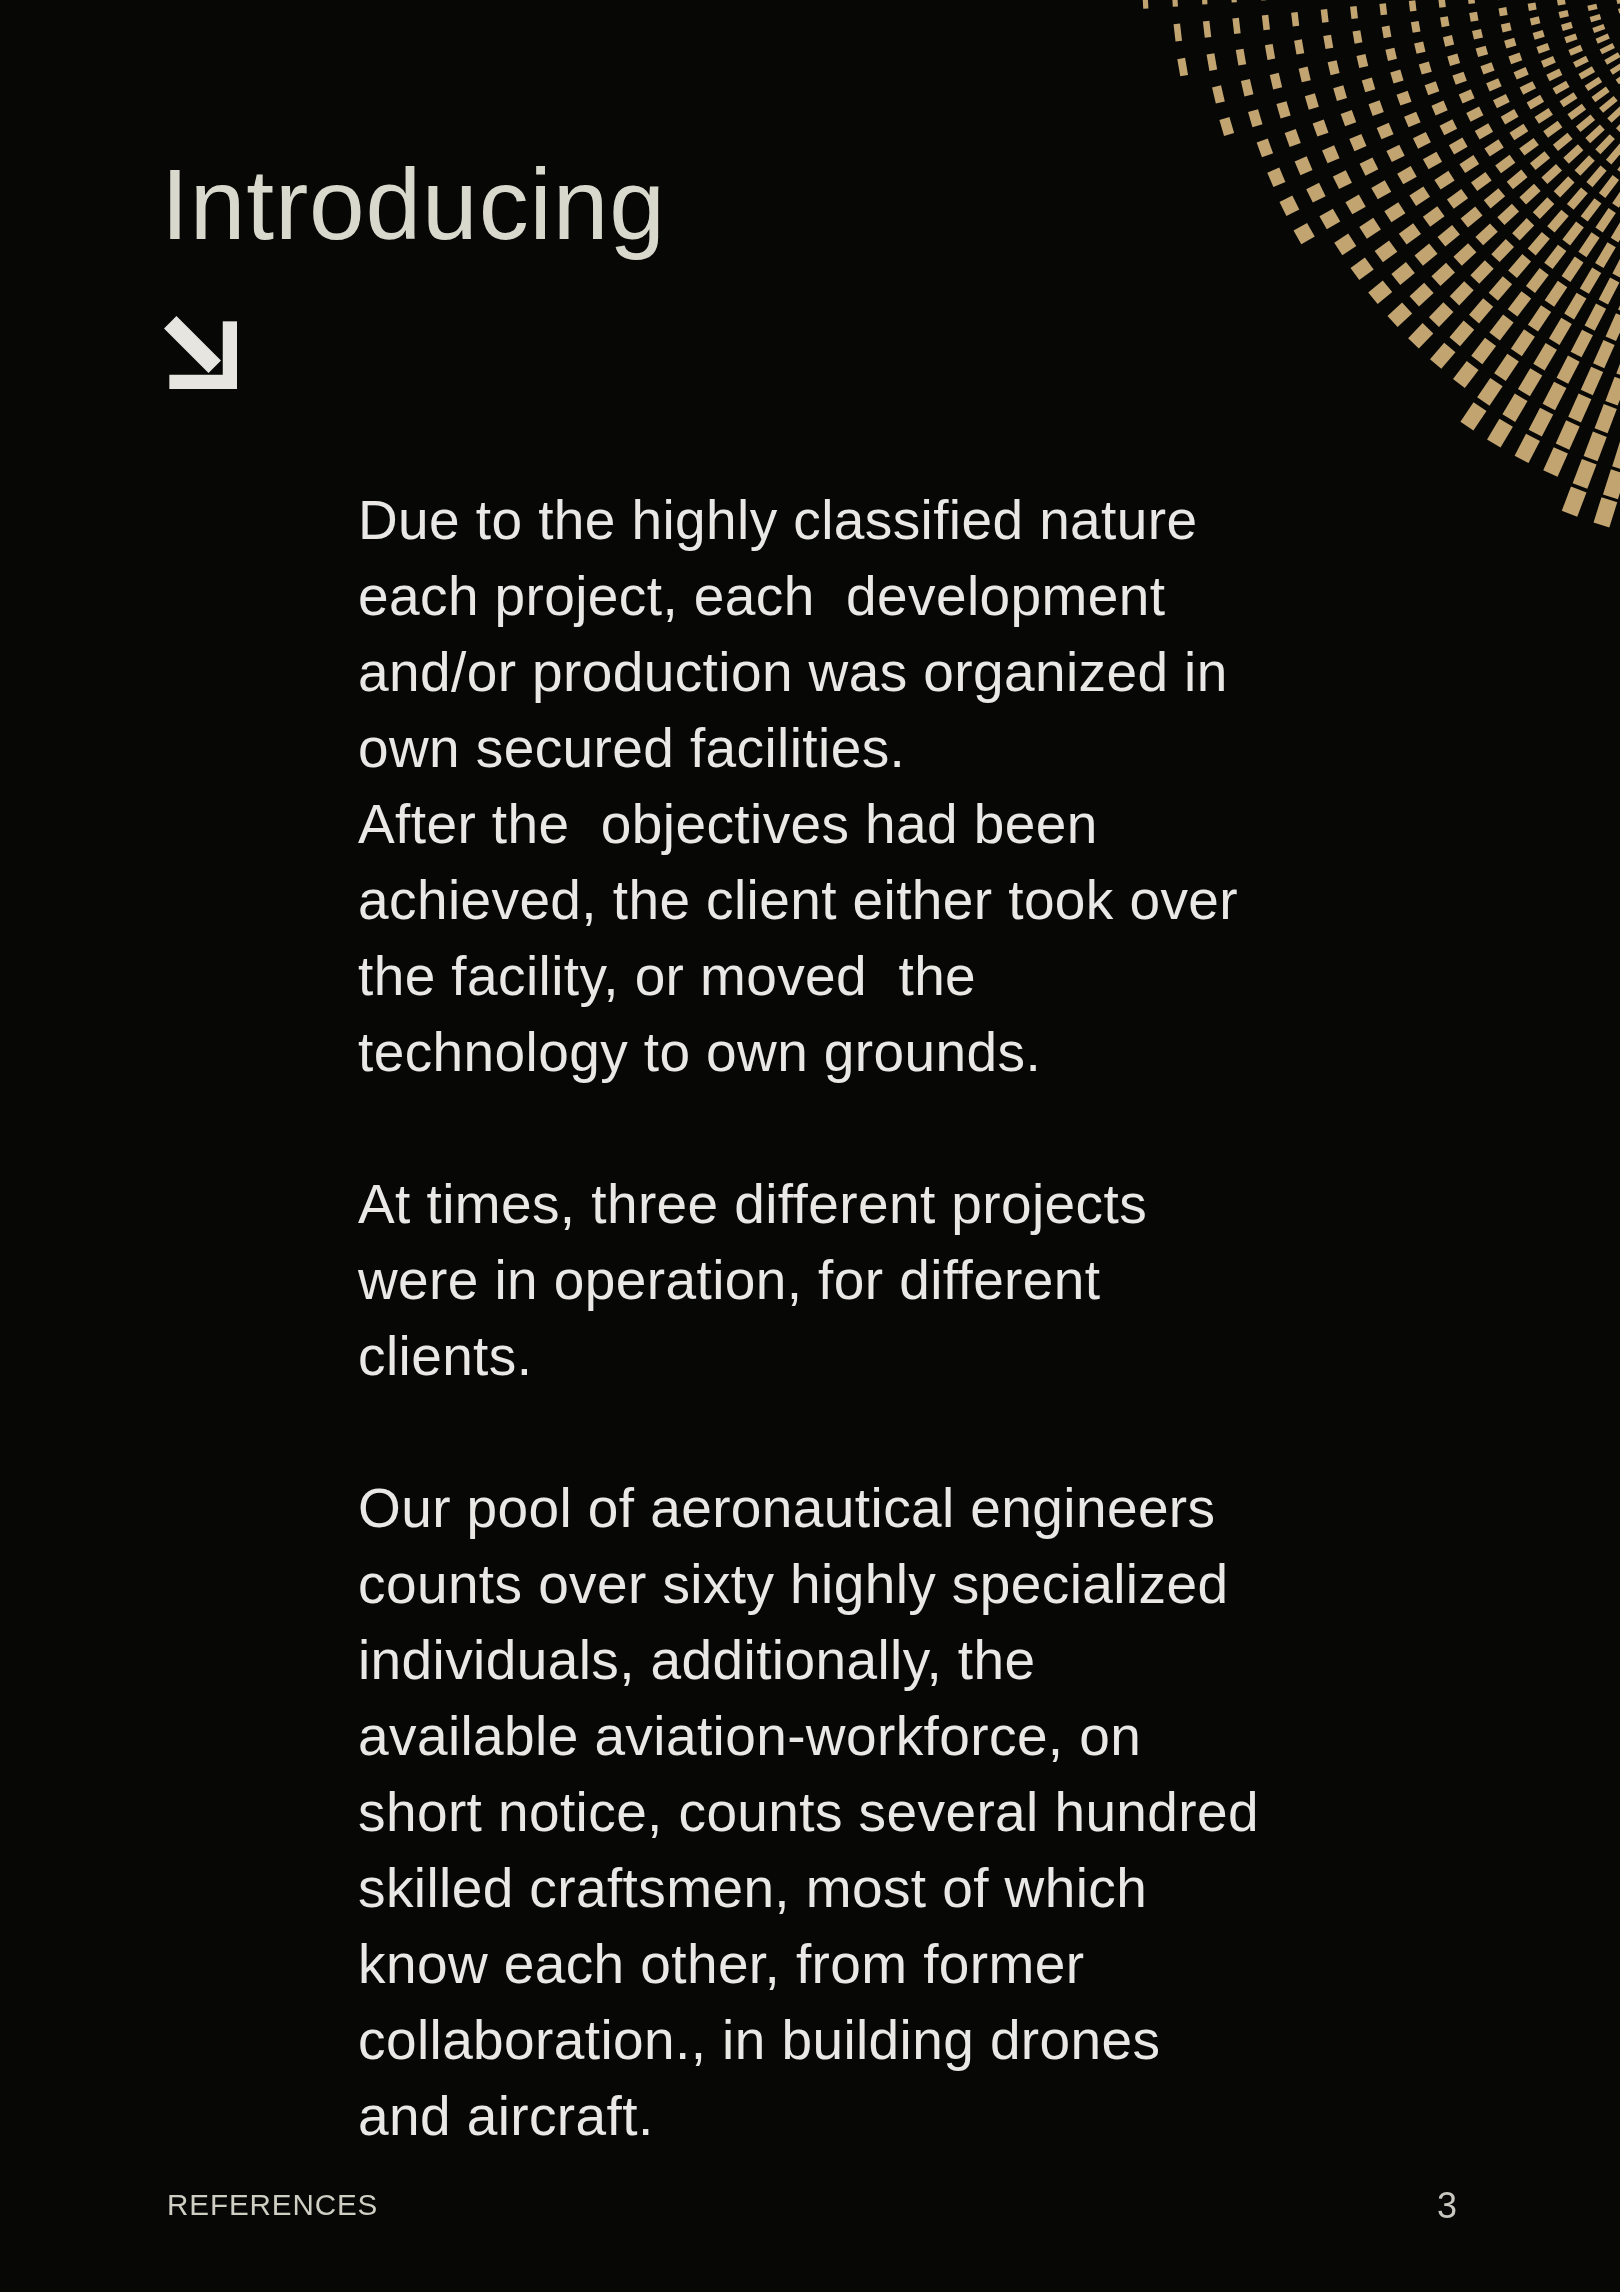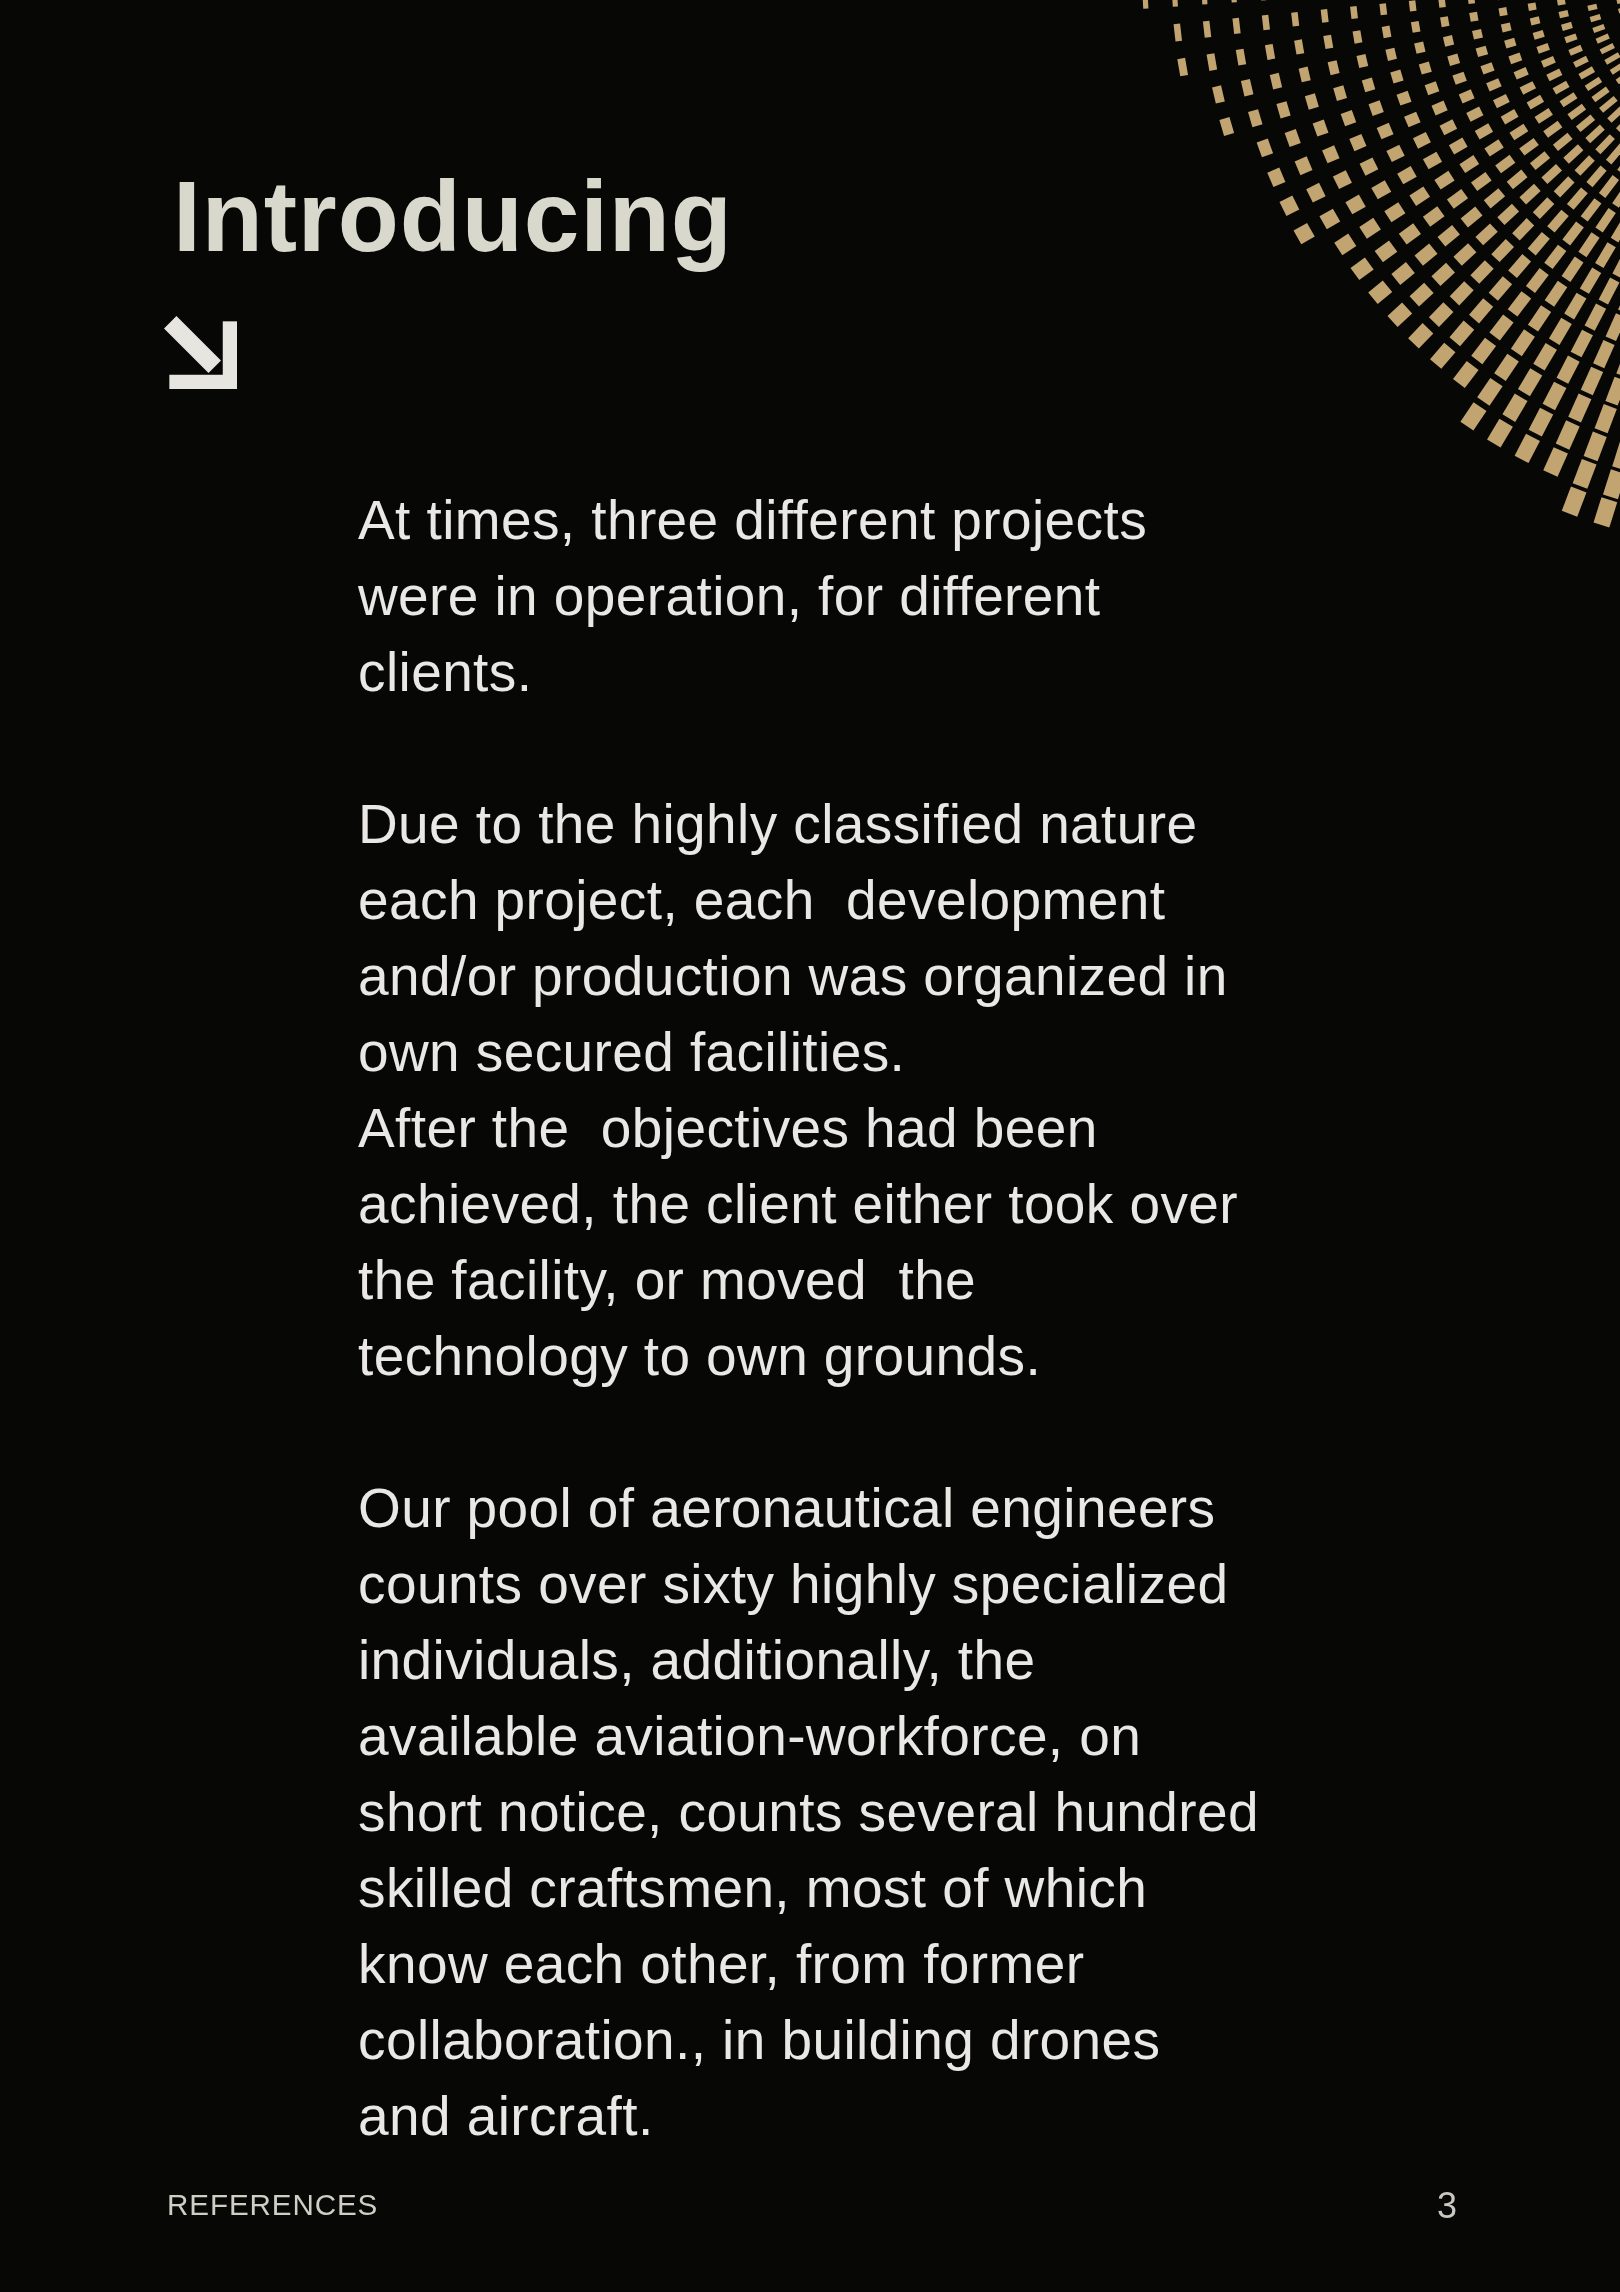--- a/index.html
+++ b/index.html
@@ -20,23 +20,23 @@
     top: 0;
     left: 1119px;
     width: 502px;
     height: 591px;
     display: block;
   }
   .title {
     position: absolute;
     left: 157px;
     top: 150px;
-    margin: 16px;
+    margin: 4px;
     font-size: 100px;
-    font-weight: 700;
+    font-weight: 400;
     line-height: 1;
     letter-spacing: 0.9px;
     color: var(--title-color, #d9d8cd);
     white-space: nowrap;
   }
   .arrow-icon {
     position: absolute;
     left: 164px;
     top: 316px;
     width: 73px;
@@ -329,31 +329,31 @@
 
   <svg class="arrow-icon" viewBox="0 0 82 82" aria-hidden="true">
     <g id="arrow-shape" fill="#e6e5df">
       <polygon points="0,14 14,0 64,50 50,64"></polygon>
       <rect x="66" y="6" width="16" height="76"></rect>
       <rect x="6" y="66" width="76" height="16"></rect>
     </g>
   </svg>
 
   <div class="body-text">
-    <p>At times, three different projects
-were in operation, for different
-clients.</p>
     <p>Due to the highly classified nature
 each project, each  development
 and/or production was organized in
 own secured facilities.
 After the  objectives had been
 achieved, the client either took over
 the facility, or moved  the
 technology to own grounds.</p>
+    <p>At times, three different projects
+were in operation, for different
+clients.</p>
     <p>Our pool of aeronautical engineers
 counts over sixty highly specialized
 individuals, additionally, the
 available aviation-workforce, on
 short notice, counts several hundred
 skilled craftsmen, most of which
 know each other, from former
 collaboration., in building drones
 and aircraft.</p>
   </div>

